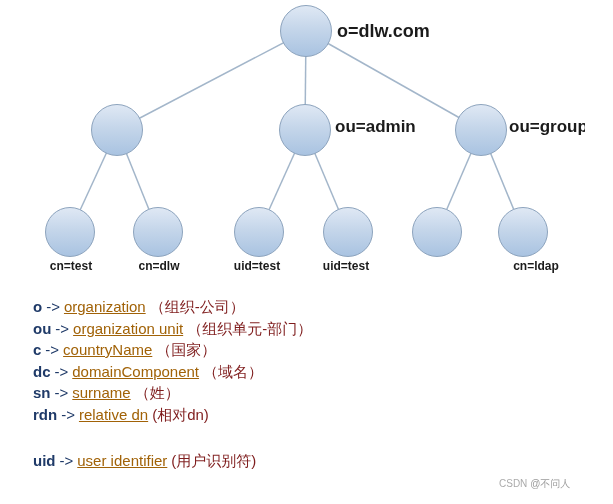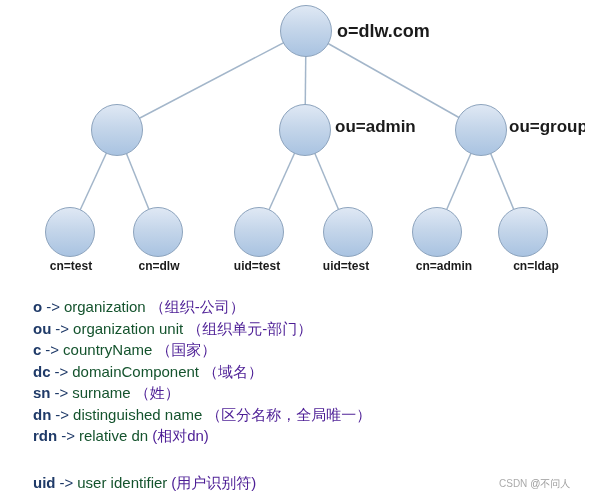--- a/index.html
+++ b/index.html
@@ -36,22 +36,22 @@
   .leaf-label-2{left:257px;}
   .leaf-label-3{left:346px;}
   .leaf-label-4{left:444px;}
   .leaf-label-5{left:536px;}
 
   .legend{position:absolute;left:33px;top:296px;font-size:15px;line-height:21.5px;color:#1f3a68;}
   .legend-row{white-space:nowrap;}
   .legend-row.gap{margin-top:25px;}
   .abbr{font-weight:bold;color:#1f3a68;}
   .arrow{color:#1f3a68;padding:0 4px;}
-  .term{color:#14532d;}
-  .note{color:#4c1d95;margin-left:4px;text-align:center;}
+  .term{color:#a16207;text-decoration:underline;}
+  .note{color:#7f1d1d;margin-left:4px;text-align:center;}
 
   .watermark{position:absolute;left:499px;top:477px;font-size:10px;color:#aaaaaa;white-space:nowrap;}
   .watermark .handle{color:#9a9a9a;}
 </style>
 </head>
 <body>
 
 <div id="stage">
 
   <svg id="edges" width="613" height="504" viewBox="0 0 613 504">
@@ -77,29 +77,27 @@
   <div class="node leaf node-l4"></div>
   <div class="node leaf node-l5"></div>
 
   <div class="tree-label root-label">o=dlw.com</div>
   <div class="tree-label mid-label mid-label-1">ou=admin</div>
   <div class="tree-label mid-label mid-label-2">ou=group</div>
   <div class="tree-label leaf-label leaf-label-0">cn=test</div>
   <div class="tree-label leaf-label leaf-label-1">cn=dlw</div>
   <div class="tree-label leaf-label leaf-label-2">uid=test</div>
   <div class="tree-label leaf-label leaf-label-3">uid=test</div>
-  <div class="tree-label leaf-label leaf-label-4">cn=admin</div>
   <div class="tree-label leaf-label leaf-label-5">cn=ldap</div>
 
   <div class="legend">
     <div class="legend-row"><span class="abbr">o</span><span class="arrow">-&gt;</span><span class="term">organization</span><span class="note">（组织-公司）</span></div>
     <div class="legend-row"><span class="abbr">ou</span><span class="arrow">-&gt;</span><span class="term">organization unit</span><span class="note">（组织单元-部门）</span></div>
     <div class="legend-row"><span class="abbr">c</span><span class="arrow">-&gt;</span><span class="term">countryName</span><span class="note">（国家）</span></div>
     <div class="legend-row"><span class="abbr">dc</span><span class="arrow">-&gt;</span><span class="term">domainComponent</span><span class="note">（域名）</span></div>
     <div class="legend-row"><span class="abbr">sn</span><span class="arrow">-&gt;</span><span class="term">surname</span><span class="note">（姓）</span></div>
-    <div class="legend-row"><span class="abbr">dn</span><span class="arrow">-&gt;</span><span class="term">distinguished name</span><span class="note">（区分名称，全局唯一）</span></div>
     <div class="legend-row"><span class="abbr">rdn</span><span class="arrow">-&gt;</span><span class="term">relative dn</span><span class="note">(相对dn)</span></div>
     <div class="legend-row gap"><span class="abbr">uid</span><span class="arrow">-&gt;</span><span class="term">user identifier</span><span class="note">(用户识别符)</span></div>
   </div>
 
   <div class="watermark"><span class="brand">CSDN</span> <span class="handle">@不问人</span></div>
 
 </div>
 
 </body></html>

